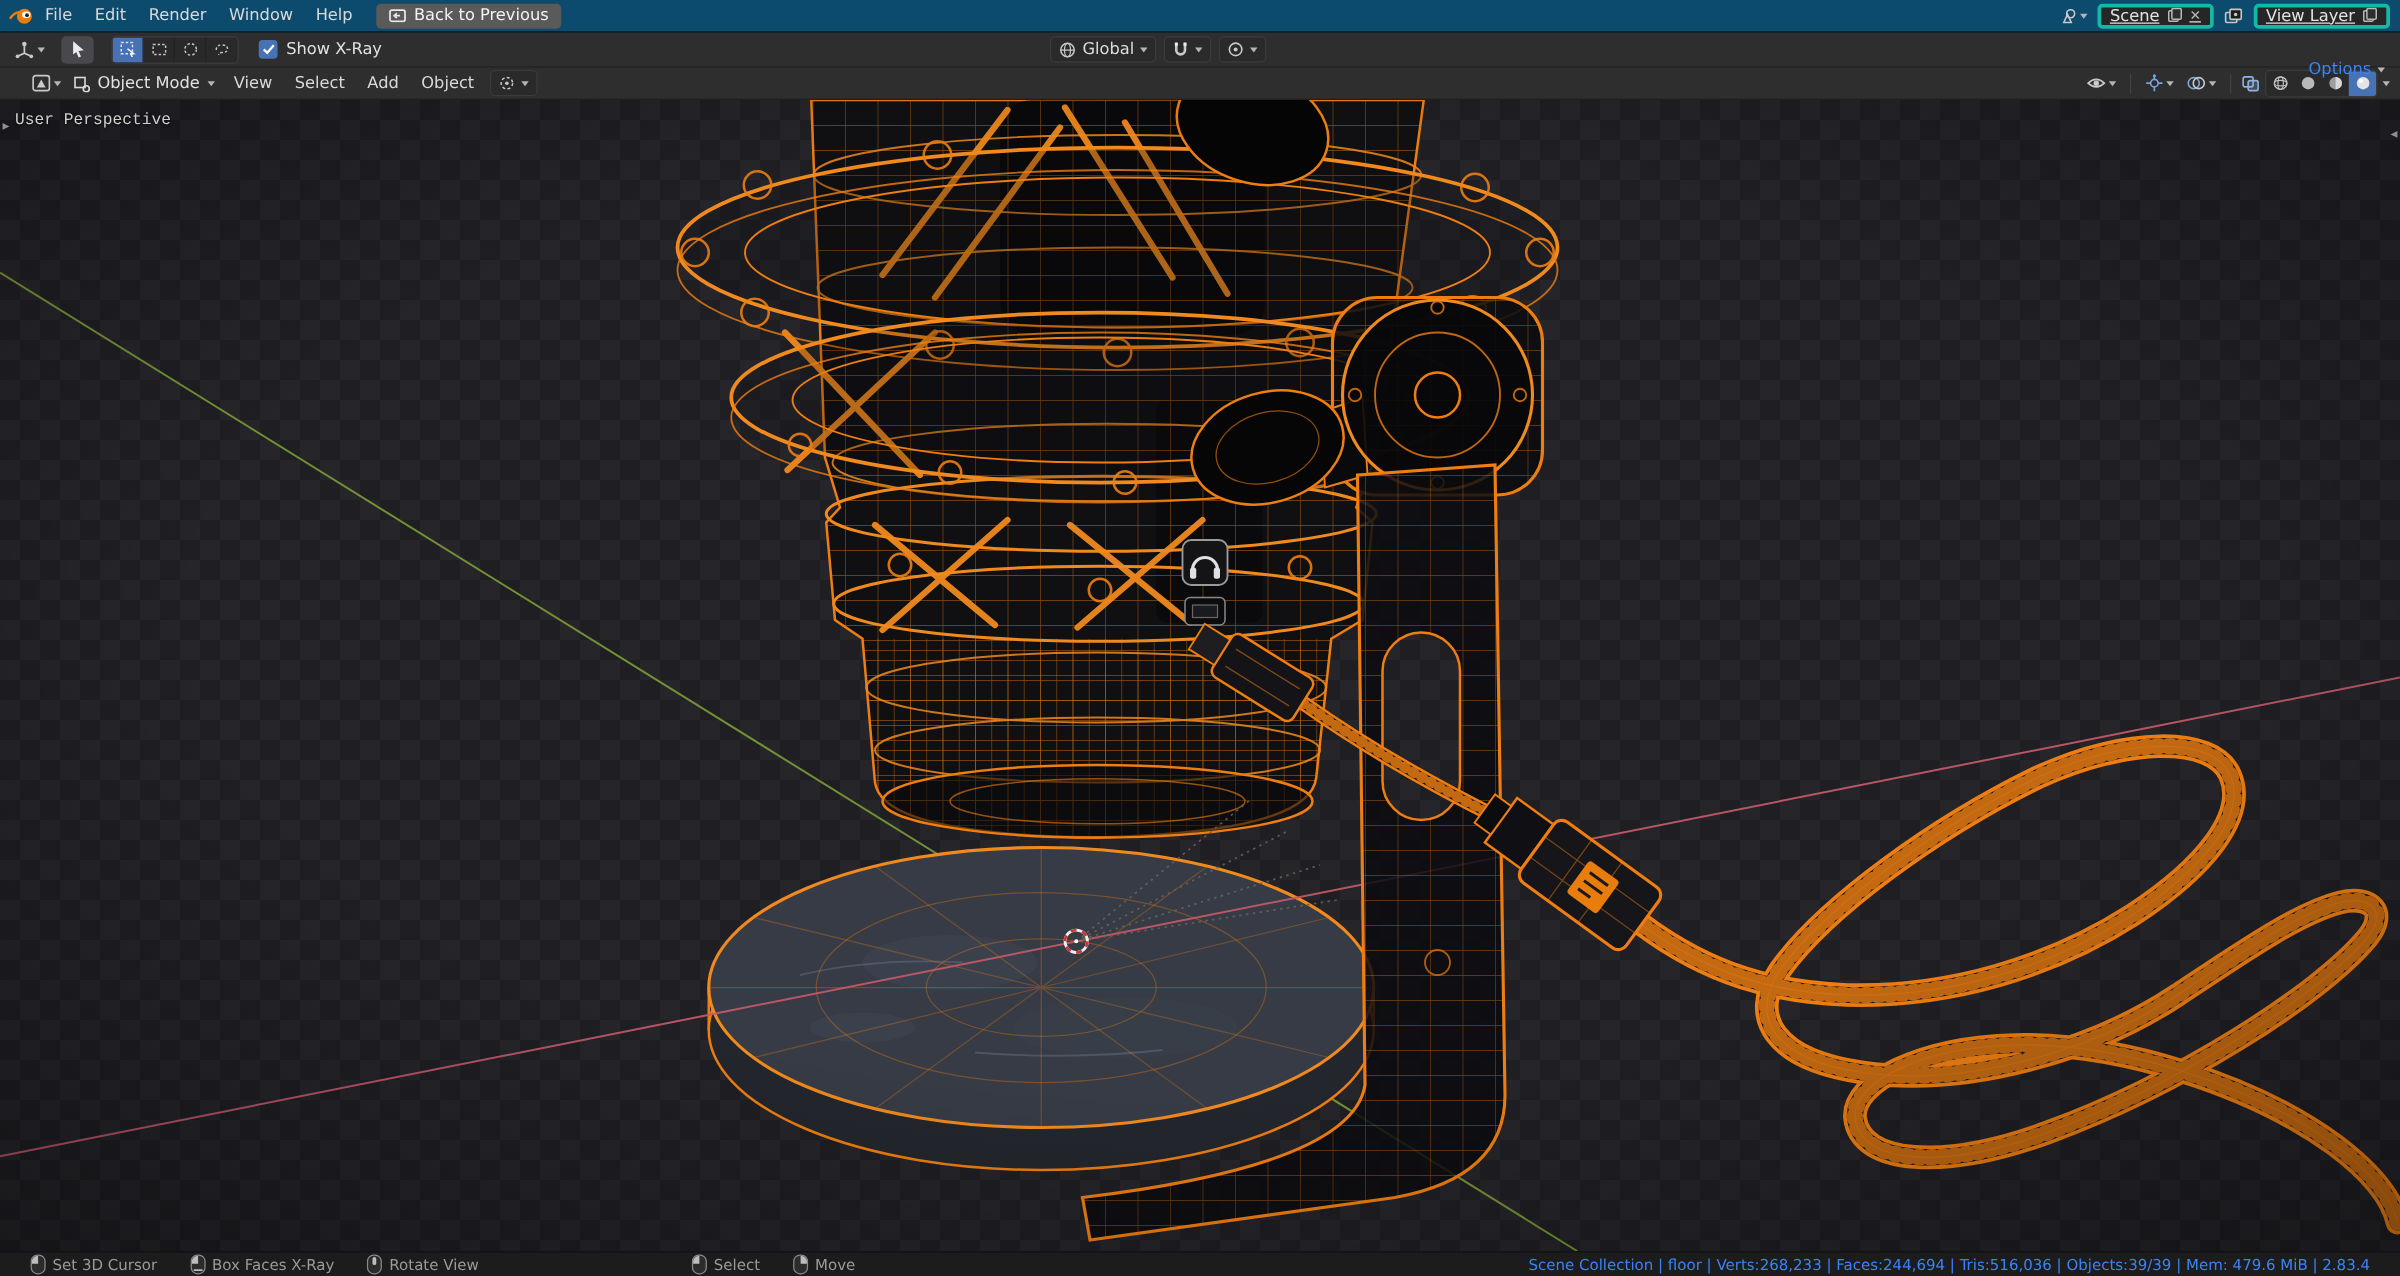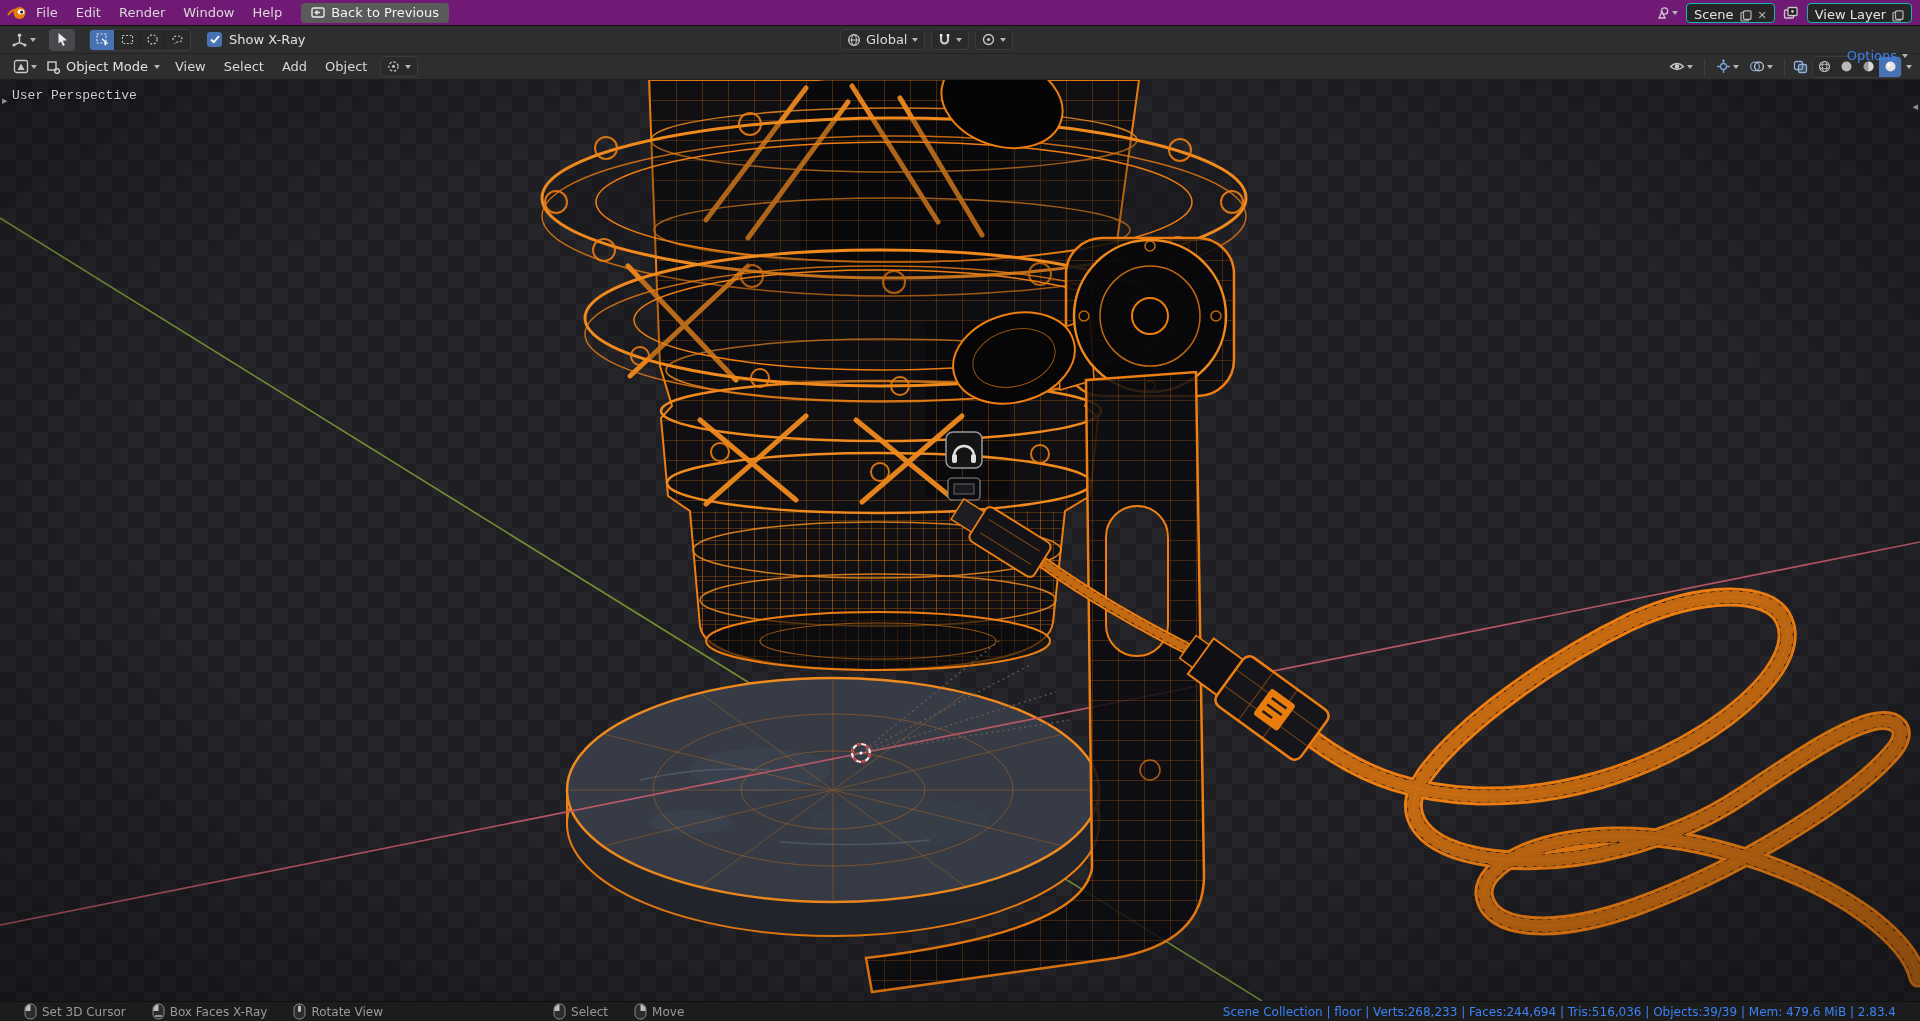--- a/index.html
+++ b/index.html
@@ -1,48 +1,48 @@
 <!DOCTYPE html>
 <html style="--accent: #4772b3; --wire: #ee7e11;"><head>
 <meta charset="utf-8">
 <style>
   * { box-sizing: border-box; margin:0; padding:0; }
   html,body { width:1920px; height:1021px; background:#1d1d1d; overflow:hidden;
     font-family:"DejaVu Sans", sans-serif; -webkit-font-smoothing:antialiased; }
   .bar { position:absolute; left:0; right:0; display:flex; align-items:center; }
   
-  #topbar { top:0; height:26px; background:#701a75; border-bottom:1px solid #101010; z-index:30; }
+  #topbar { top:0; height:26px; background:#0c4a6e; border-bottom:1px solid #101010; z-index:30; }
   .menu-item { padding:0 9px; height:100%; display:flex; align-items:center;
     color:#d9d9d9; font-size:13px; cursor:default; }
   .back-btn { margin-left:10px; height:20px; background:#5a5a5a; border-radius:4px;
     display:flex; align-items:center; gap:6px; padding:0 10px; color:#f2f2f2; font-size:13px; }
   .tb-right { margin-left:auto; display:flex; align-items:center; gap:5px; margin-right:8px; }
-  .id-field { height:20px; background:#262626; border:1px solid #14b8a6; border-radius:4px;
-    display:flex; align-items:flex-end; gap:6px; padding:0 7px; color:#e3e3e3; font-size:13px; }
+  .id-field { height:20px; background:#262626; border:3px solid #14b8a6; border-radius:4px;
+    display:flex; align-items:flex-start; gap:6px; padding:0 7px; color:#e3e3e3; font-size:13px;text-decoration:underline; }
   .mini-btn { display:flex; align-items:center; gap:2px; padding:0 3px; }
   
   #toolsettings { top:26px; height:28px; background:#2e2e2e; border-bottom:1px solid #242424; z-index:29; padding:0 8px; }
   .caret { width:0; height:0; border-left:3.5px solid transparent; border-right:3.5px solid transparent;
     border-top:4.5px solid #b5b5b5; display:inline-block; }
   .tool-btn { width:26px; height:22px; background:#49494d; border-radius:4px;
     display:flex; align-items:center; justify-content:center; margin-left:10px; }
   .seg { display:flex; background:#292929; border:1px solid #3c3c3c; border-radius:4px; margin-left:14px; overflow:hidden; }
   .seg-btn { width:25px; height:20px; display:flex; align-items:center; justify-content:center; border-right:1px solid #222; }
   .seg-btn:last-child { border-right:none; }
   .seg-btn.active { background:var(--accent,#4772b3); }
   .checkbox { width:15px; height:15px; border-radius:3px; background:var(--accent,#4772b3);
     display:flex; align-items:center; justify-content:center; margin-left:16px; }
   .ts-label { color:#e0e0e0; font-size:13px; margin-left:7px; }
   .ts-center { position:absolute; left:840px; top:0; height:100%; display:flex; align-items:center; gap:6px; }
   .widget { height:21px; display:flex; align-items:center; gap:5px; padding:0 6px;
     background:#2a2a2a; border:1px solid #3b3b3b; border-radius:4px; color:#dcdcdc; font-size:13px; }
   .ts-right { position:absolute; right:12px; top:16px; height:100%; display:flex; align-items:center; gap:6px;
     color:#3b82f6; font-size:13px;justify-content:center; }
   
-  #vpheader { top:54px; height:26px; background:#2e2e2e; border-bottom:1px solid #1f1f1f; z-index:28; padding:0 10px; }
+  #vpheader { top:54px; height:26px; background:#2e2e2e; border-bottom:1px solid #1f1f1f; z-index:28; padding:0 22px; }
   .mode-widget { display:flex; align-items:center; gap:6px; color:#e2e2e2; font-size:13px; padding:0 6px; }
   .vph-right { position:absolute; right:8px; top:0; height:100%; display:flex; align-items:center; gap:4px; }
   .vsep { width:1px; height:16px; background:#414141; margin:0 4px; }
   .shade-group { display:flex; align-items:center; background:#2a2a2a; border:1px solid #3b3b3b; border-radius:4px; overflow:hidden; }
   .shade-btn { width:22px; height:20px; display:flex; align-items:center; justify-content:center; }
   .shade-btn.active { background:var(--accent,#4772b3); }
   
   #viewport { position:absolute; top:80px; left:0; right:0; bottom:20px; overflow:hidden; background:#202024; }
   #vp-label { position:absolute; left:12px; top:8px; color:#cfcfcf; font-size:13px;
     text-shadow:0 1px 2px rgba(0,0,0,.8); z-index:5;font-family:Liberation Mono, monospace; }

